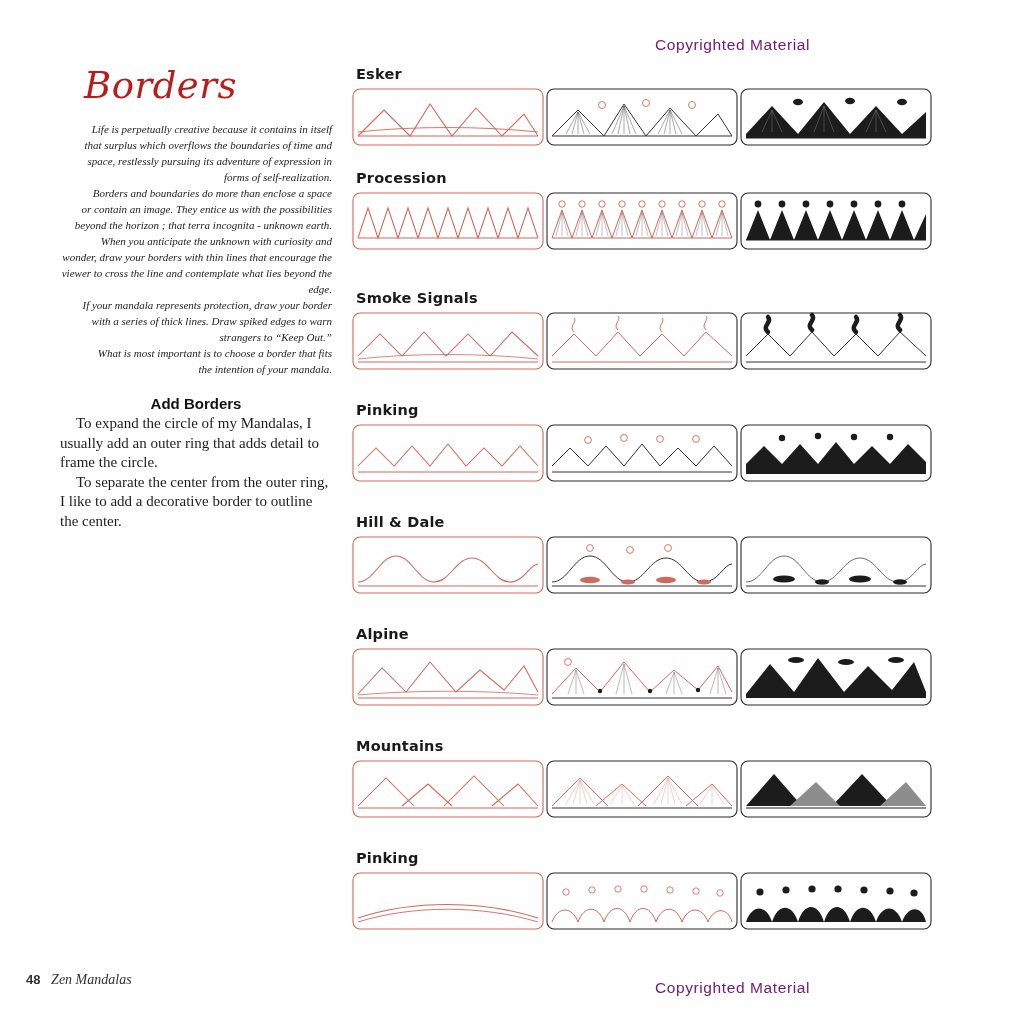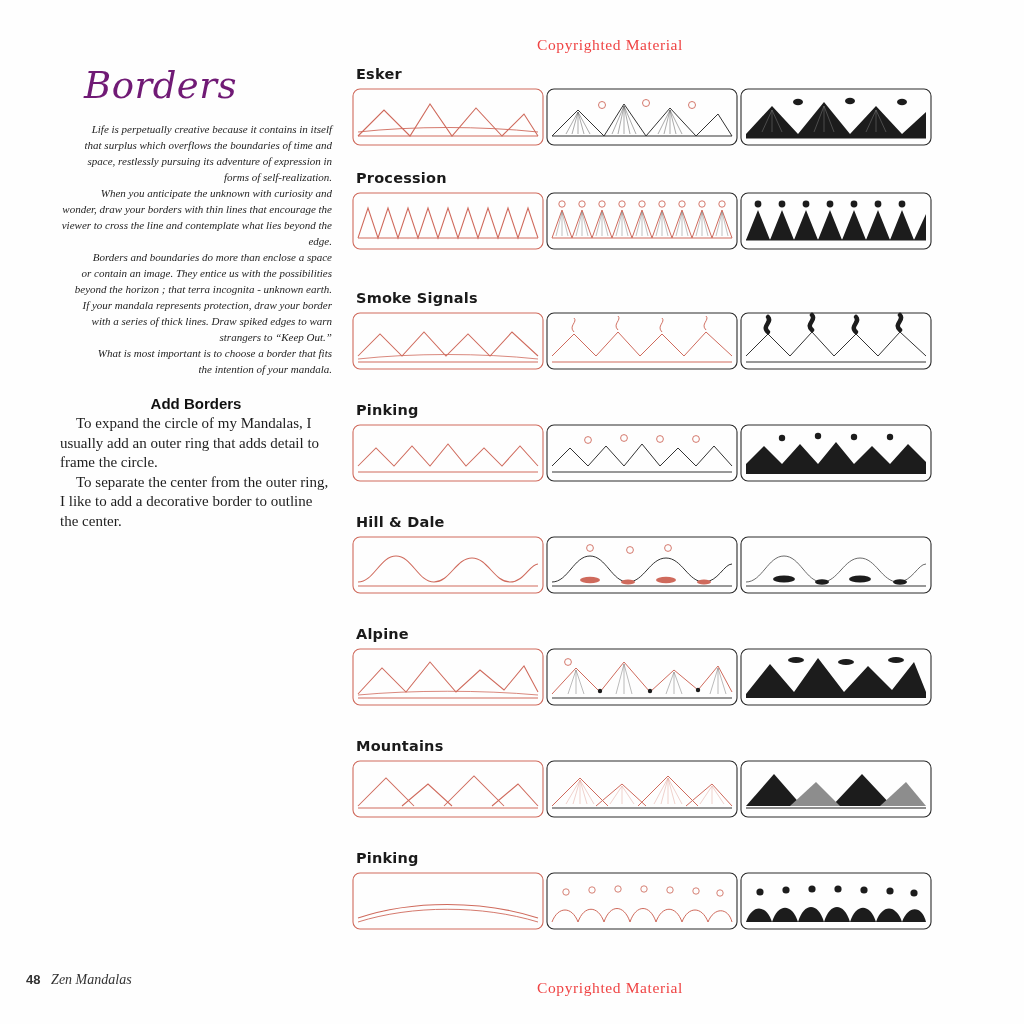--- a/index.html
+++ b/index.html
@@ -19,44 +19,44 @@
     position: absolute;
     inset: 0;
     background: #fefefe;
   }
 
   
   .copyright {
     position: absolute;
     left: 410px;
     width: 400px;
-    font-family: Liberation Serif, serif;
+    font-family: Liberation Sans, sans-serif;
     font-size: 15.5px;
     letter-spacing: 0.6px;
-    color: #ef4444;
-    text-align: center;
+    color: #701a75;
+    text-align: right;
   }
   .copyright.top { top: 36px; }
   .copyright.bottom { top: 979px; }
 
   
   .left-col {
     position: absolute;
     left: 60px;
     top: 64px;
     width: 272px;
   }
   .chapter-title {
     font-family: "DejaVu Serif", serif;
     font-style: italic;
     font-size: 37px;
     font-weight: 400;
     letter-spacing: 0.5px;
     margin: 0 0 14px 24px;
-    color: #701a75;
+    color: #b91c1c;
   }
   .body-text {
     font-family: "Liberation Serif", serif;
     font-style: italic;
     font-size: 11px;
     line-height: 1.455;
     color: #1d1d1d;
     text-align: right;
   }
   .body-text p {
@@ -137,22 +137,22 @@
 
 <div class="page">
 
   <div class="copyright top">Copyrighted Material</div>
 
   <div class="left-col">
     <h1 class="chapter-title">Borders</h1>
 
     <div class="body-text">
       <p>Life is perpetually creative because it contains in itself that surplus which overflows the boundaries of time and space, restlessly pursuing its adventure of expression in forms of self-realization.</p>
+      <p>Borders and boundaries do more than enclose a space or contain an image. They entice us with the possibilities beyond the horizon ; that terra incognita - unknown earth.</p>
       <p>When you anticipate the unknown with curiosity and wonder, draw your borders with thin lines that encourage the viewer to cross the line and contemplate what lies beyond the edge.</p>
-      <p>Borders and boundaries do more than enclose a space or contain an image. They entice us with the possibilities beyond the horizon ; that terra incognita - unknown earth.</p>
       <p>If your mandala represents protection, draw your border with a series of thick lines. Draw spiked edges to warn strangers to “Keep Out.”</p>
       <p>What is most important is to choose a border that fits the intention of your mandala.</p>
     </div>
 
     <div class="subhead">Add Borders</div>
 
     <div class="small-text">
       <p>To expand the circle of my Mandalas, I usually add an outer ring that adds detail to frame the circle.</p>
       <p>To separate the center from the outer ring, I like to add a decorative border to outline the center.</p>
     </div>

